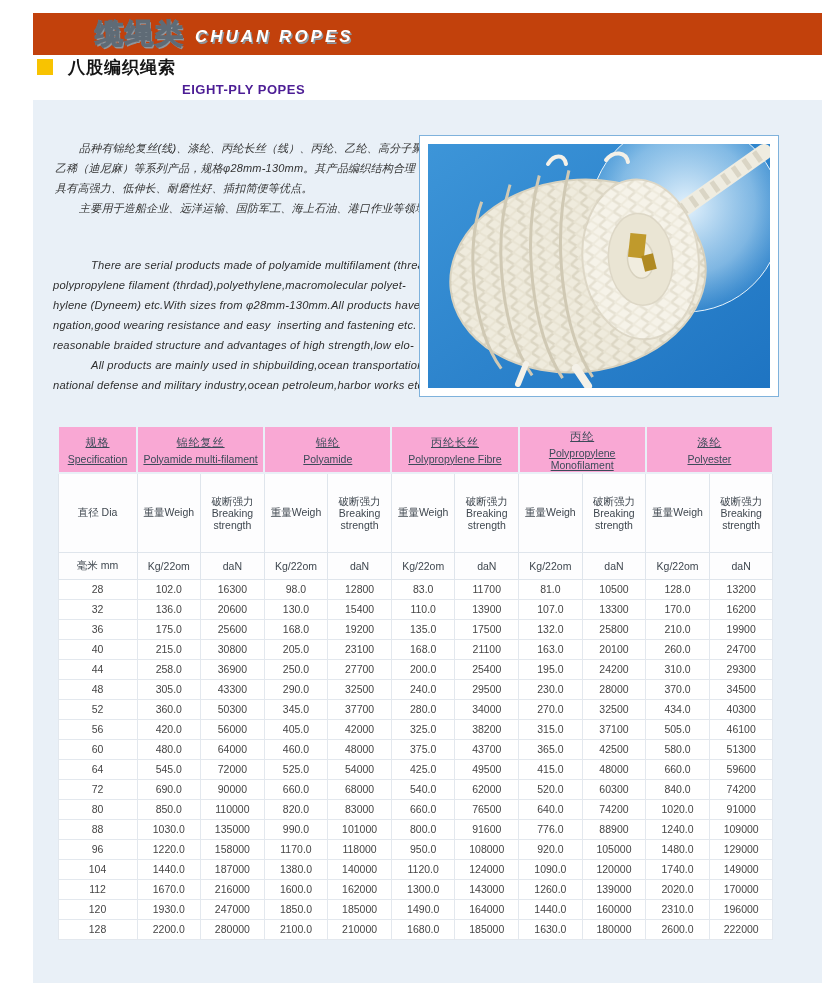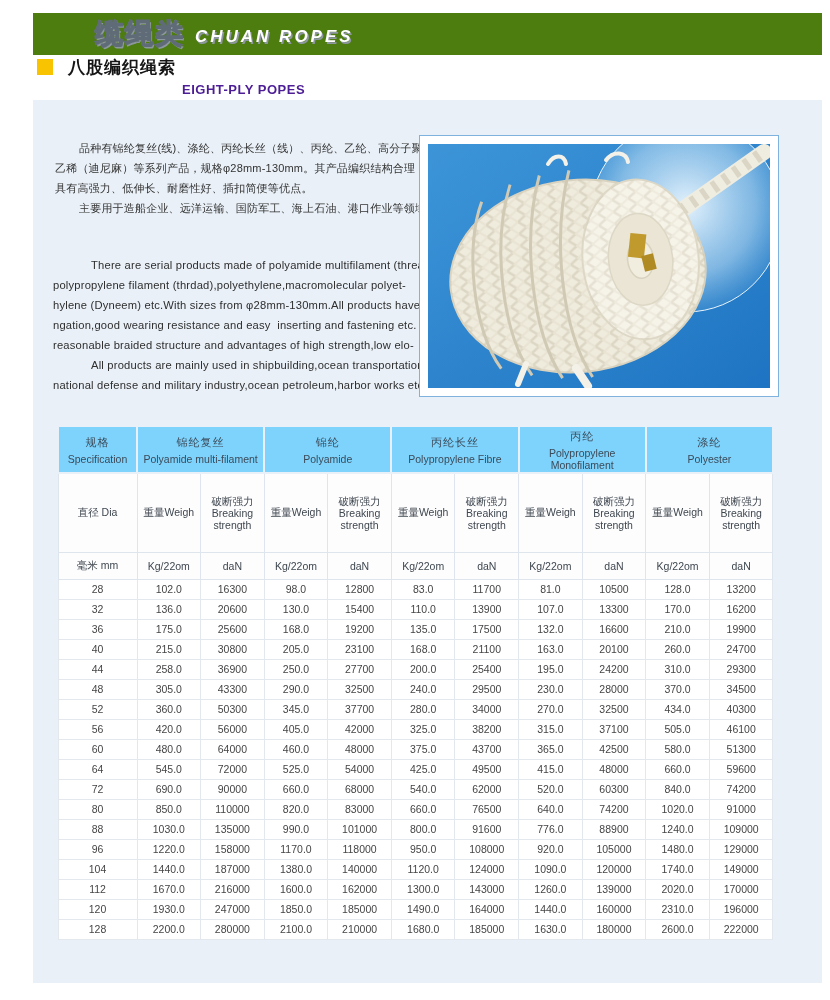--- a/index.html
+++ b/index.html
@@ -1,52 +1,52 @@
 <!DOCTYPE html>
 <html><head>
 <meta charset="utf-8">
 <style>
   * { margin:0; padding:0; box-sizing:border-box; }
   body { width:830px; height:1000px; background:#ffffff; font-family:"Liberation Sans", sans-serif; position:relative; }
   .page { position:absolute; left:0; top:0; width:830px; height:1000px; background:#fff; overflow:hidden; }
 
   
-  .banner { position:absolute; left:33px; top:13px; width:789px; height:42px; background:#4d7c0f; }
+  .banner { position:absolute; left:33px; top:13px; width:789px; height:42px; background:#c2410c; }
   .banner-inner { position:absolute; left:62px; top:0; height:42px; display:flex; align-items:center; }
   .title-zh { font-size:28px; font-weight:bold; color:#ffffff; letter-spacing:2px;
               -webkit-text-stroke:1.3px #5f6b76;
               text-shadow:1.5px 1.5px 0 #8d979f; }
   .title-en { font-size:17px; font-weight:bold; color:#ffffff; letter-spacing:3px; margin-left:10px; margin-top:6px;
               text-shadow:1.5px 1.5px 0 #8d979f;font-style:italic; }
 
   
   .section-head { position:absolute; left:37px; top:55px; height:24px; display:flex; align-items:center; }
   .yellow-sq { width:16px; height:16px; background:#f8c301; margin-right:15px; }
   .section-zh { font-size:17px; font-weight:bold; color:#151515; letter-spacing:1px; }
   .section-en { font-size:13px; font-weight:bold; color:#4c1d95; margin-left:6px; letter-spacing:0.5px;margin-top:44px; }
 
   
   .panel { position:absolute; left:33px; top:100px; width:789px; height:883px; background:#e9f0f7; }
 
   
-  .intro { position:absolute; color:#333; font-size:11px; }
+  .intro { position:absolute; color:#333; font-size:11px;font-style:italic; }
   #intro-zh { left:22px; top:38px; width:372px; }
   #intro-en { left:20px; top:155px; width:376px; color:#2e2e2e; font-size:11.2px; }
   .intro-line { height:20px; line-height:20px; white-space:pre; letter-spacing:0.2px; }
   #intro-zh .indent { padding-left:24px; }
   #intro-en .indent { padding-left:38px; }
 
   
   .photo-frame { position:absolute; left:386px; top:35px; width:360px; height:262px; background:#ffffff; border:1px solid #7fb2dc; padding:8px; }
   .photo-inner { width:342px; height:244px; position:relative; overflow:hidden; }
 
   
   table.spec { position:absolute; left:24px; top:325px; width:715px; border-collapse:collapse; table-layout:fixed; }
   table.spec th, table.spec td { text-align:center; vertical-align:middle; font-weight:normal; }
-  tr.grp-row th { background:#7dd3fc; border:2px solid #e9f0f7; color:#3c4a59; height:47px; }
+  tr.grp-row th { background:#f9a8d4; border:2px solid #e9f0f7; color:#3c4a59; height:47px;text-decoration:underline; }
   tr.grp-row .h-zh { font-size:11px; letter-spacing:1px; margin-bottom:3px; }
   tr.grp-row .h-en { font-size:10.5px; }
   tr.sub-row th { background:#fdfdfe; border:1px solid #dfe5ec; height:79px; color:#3f474f; font-size:10.5px; }
   tr.unit-row th { background:#fdfdfe; border:1px solid #dfe5ec; height:27px; color:#3f474f; font-size:10.5px; }
   tbody td { background:#ffffff; border:1px solid #e3e8ee; height:20px; font-size:10.5px; color:#454545; }
   .bk-line { line-height:12px; font-size:10.5px; }
 </style>
 </head>
 <body>
 
@@ -248,21 +248,21 @@
           </tr>
           <tr>
             <td>36</td>
             <td>175.0</td>
             <td>25600</td>
             <td>168.0</td>
             <td>19200</td>
             <td>135.0</td>
             <td>17500</td>
             <td>132.0</td>
-            <td>16600</td>
+            <td>25800</td>
             <td>210.0</td>
             <td>19900</td>
           </tr>
           <tr>
             <td>40</td>
             <td>215.0</td>
             <td>30800</td>
             <td>205.0</td>
             <td>23100</td>
             <td>168.0</td>

